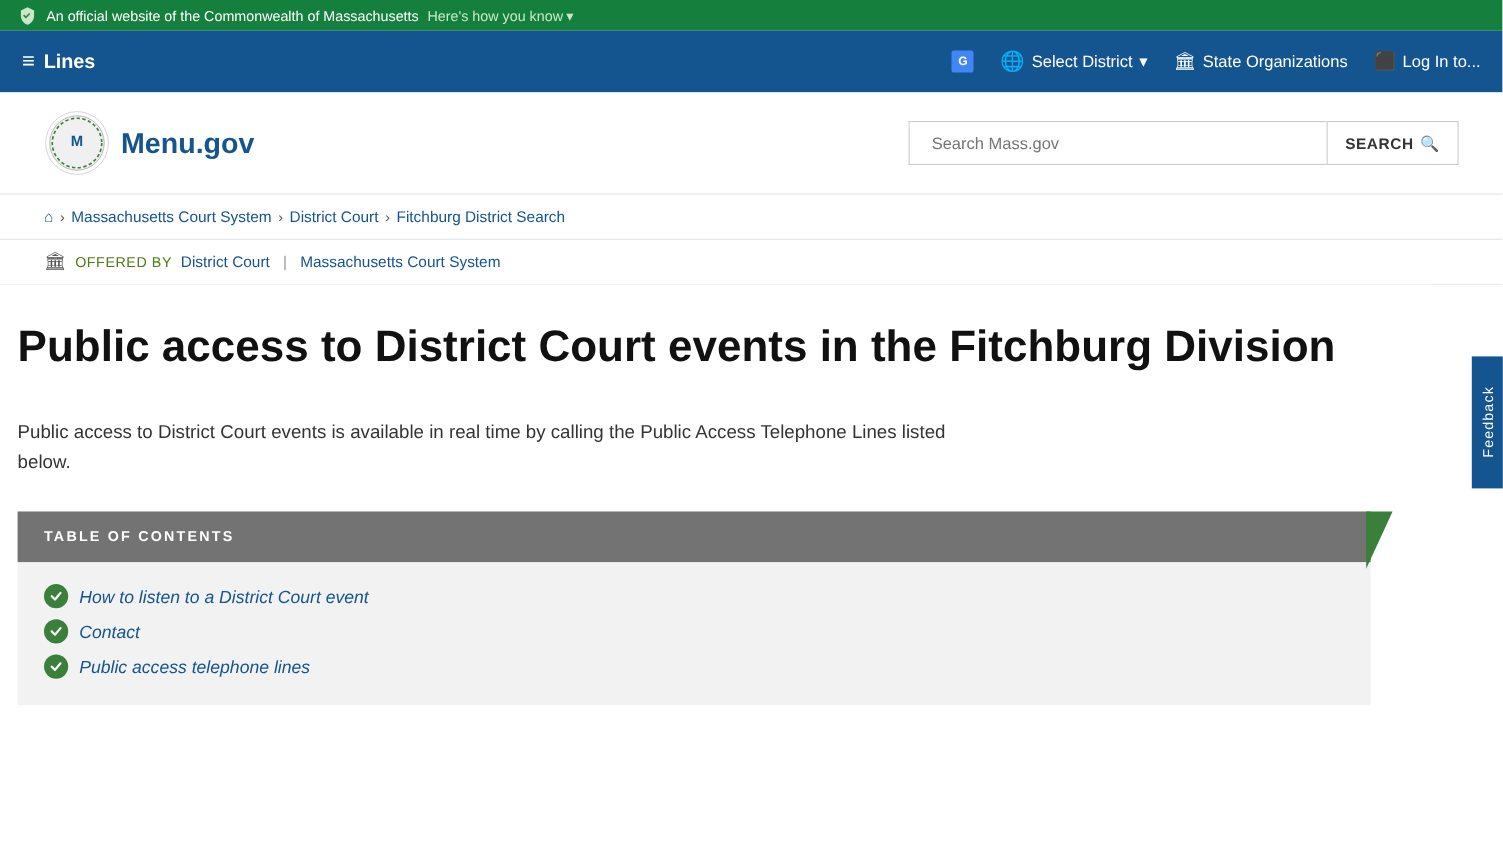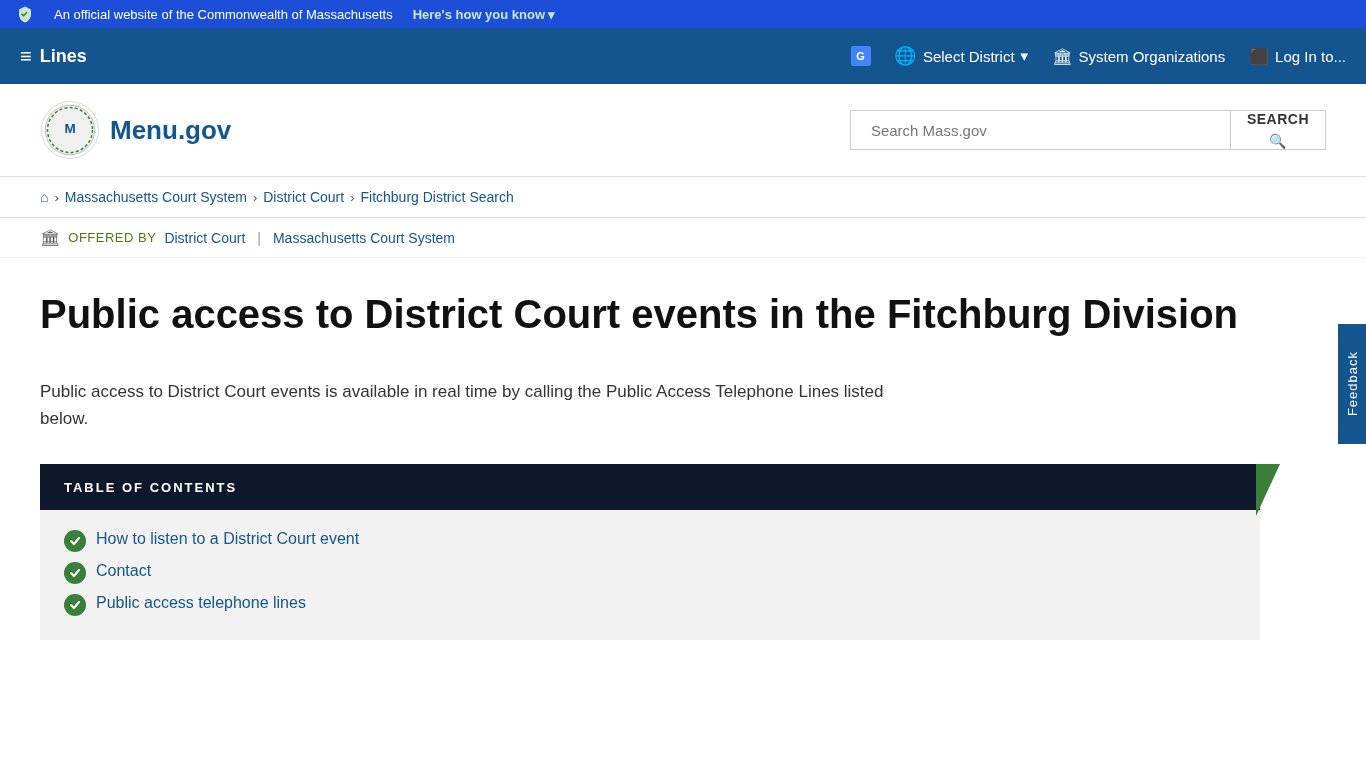--- a/index.html
+++ b/index.html
@@ -1,39 +1,39 @@
 <!DOCTYPE html>
 <html><head>
   <meta charset="utf-8">
   <style>
     * { margin: 0; padding: 0; box-sizing: border-box; }
     body { font-family: 'Helvetica Neue', Arial, sans-serif; font-size: 16px; color: #333; background: #fff; width: 1366px; }
 
     
     .top-banner {
-      background-color: #1d4ed8;
+      background-color: #15803d;
       color: #fff;
       font-size: 13px;
       padding: 0 16px;
       height: 28px;
       display: flex;
       align-items: center;
-      gap: 20px;
+      gap: 8px;
     }
     .top-banner .shield-icon {
       width: 18px;
       height: 18px;
       display: inline-flex;
       align-items: center;
       justify-content: center;
     }
     .top-banner .official-text { color: #fff; font-size: 13px; }
     .top-banner .heres-how {
       color: #c9e8c9;
-      font-weight: 700;
+      font-weight: 400;
       cursor: pointer;
       display: flex;
       align-items: flex-start;
       gap: 3px;
       text-decoration: none;
     }
 
     
     .nav-bar {
       background-color: #14558f;
@@ -132,21 +132,20 @@
       border: 1px solid #ccc;
       cursor: pointer;
       display: flex;
       align-items: center;
       gap: 6px;
       font-size: 14px;
       font-weight: bold;
       color: #333;
       text-transform: uppercase;
       letter-spacing: 0.5px;
-      flex-direction: column;
     }
 
     
     .breadcrumb-bar {
       padding: 12px 40px;
       background: #fff;
       border-bottom: 1px solid #ddd;
       display: flex;
       align-items: center;
       gap: 6px;
@@ -173,21 +172,21 @@
     .offered-by-label { text-transform: uppercase; font-weight: 400; font-size: 13px; letter-spacing: 0.5px; color: #4d7c0f; }
     .offered-by-bar a {
       color: #14558f;
       text-decoration: none;
       font-size: 14px;
     }
     .separator { color: #999; margin: 0 4px; }
 
     
     .main-content {
-      padding: 32px 40px 40px;
+      padding: 32px 16px 40px;
       background: #fff;
       max-width: 1300px;
     }
     .page-title {
       font-size: 40px;
       font-weight: bold;
       color: #111;
       line-height: 1.2;
       margin-bottom: 20px;
       max-width: 1200px;
@@ -200,21 +199,21 @@
       margin-bottom: 32px;
       margin-top: 40px;
     }
 
     
     .toc-container {
       background: #f2f2f2;
       max-width: 1230px;
     }
     .toc-header {
-      background: #0f172a;
+      background: #737373;
       padding: 14px 24px;
       position: relative;
     }
     .toc-header::after {
       content: '';
       position: absolute;
       right: -20px;
       top: 0;
       width: 0;
       height: 0;
@@ -230,22 +229,23 @@
     }
     .toc-items {
       padding: 20px 24px 24px;
       list-style: none;
       display: flex;
       flex-direction: column;
       gap: 10px;
     }
     .toc-item {
       display: flex;
-      align-items: flex-start;
+      align-items: flex-end;
       gap: 10px;
+      font-style: italic;
     }
     .toc-icon {
       width: 22px;
       height: 22px;
       background: #3a7f3a;
       border-radius: 50%;
       display: flex;
       align-items: center;
       justify-content: center;
       color: #fff;
@@ -310,21 +310,21 @@
   </div>
   <div class="nav-right">
     <span class="google-translate">G</span>
     <a class="nav-item">
       <span class="globe-icon">🌐</span>
       <span>Select District</span>
       <span>▾</span>
     </a>
     <a class="nav-item">
       <span class="building-icon">🏛</span>
-      <span>System Organizations</span>
+      <span>State Organizations</span>
     </a>
     <a class="nav-item">
       <span class="login-icon">⬛</span>
       <span>Log In to...</span>
     </a>
   </div>
 </nav>
 
 <header class="header-bar">
   <a class="logo-area">

